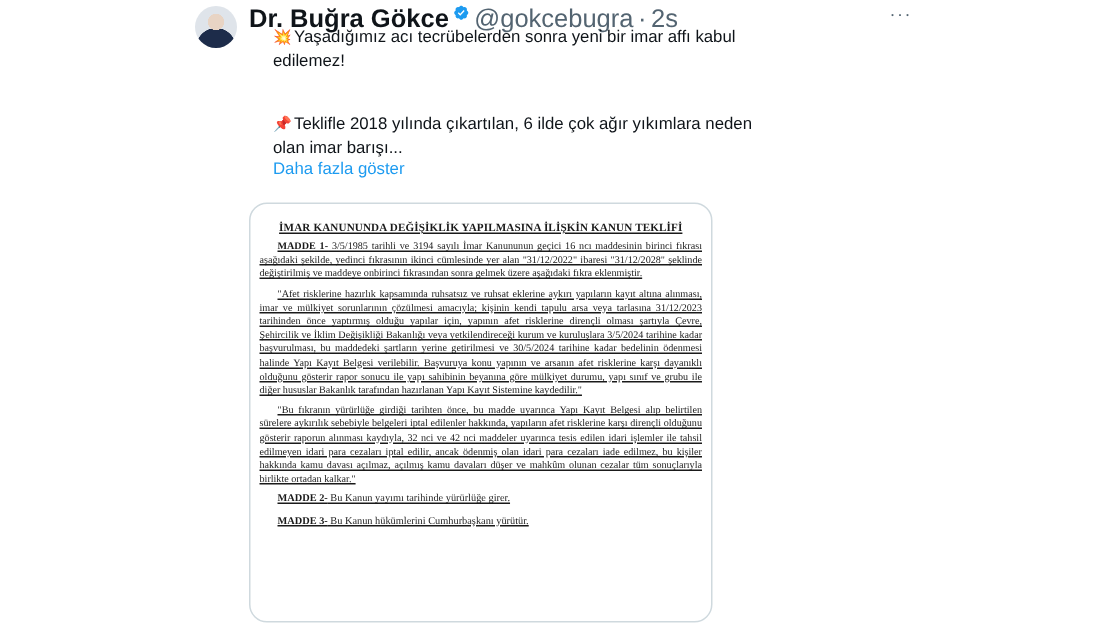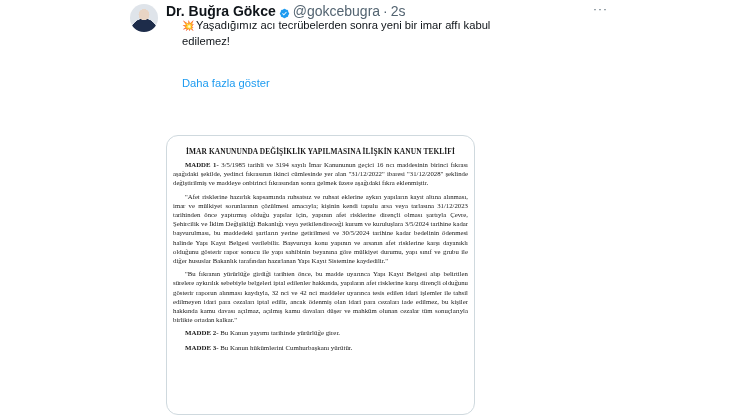--- a/index.html
+++ b/index.html
@@ -7,39 +7,39 @@
     body { font-family: "Liberation Sans", "DejaVu Sans", sans-serif; color: #0f1419; position: relative; }
 
     .tweet { position: absolute; left: 128px; top: 0; width: 480px; height: 420px; }
     .avatar {
       position: absolute; left: 2px; top: 4px; width: 28px; height: 28px; border-radius: 50%;
       background: radial-gradient(circle at 50% 38%, #e8d4c4 0 24%, transparent 25%),
                   radial-gradient(circle at 50% 100%, #1d2c4a 0 42%, transparent 43%),
                   #dfe4ea;
       overflow: hidden;
     }
-    .header { position: absolute; left: 38px; top: 3px; right: 0; height: 16px; display: flex; align-items: flex-end; font-size: 14px; white-space: nowrap; }
+    .header { position: absolute; left: 38px; top: 3px; right: 0; height: 16px; display: flex; align-items: flex-start; font-size: 17px; white-space: nowrap; }
     .name { font-weight: bold; color: #0f1419; }
     .verified { display: inline-block; width: 11px; height: 11px; margin: 0 3px 0 3px; }
-    .handle { color: #536471; margin-top: 48px; }
+    .handle { color: #536471; }
     .dot { color: #536471; margin: 0 3px; }
     .time { color: #536471; }
     .more { position: absolute; right: 0; top: 2px; color: #536471; font-size: 12px; letter-spacing: 1px; }
 
     .body { position: absolute; left: 54px; top: 18px; width: 330px; font-size: 11.2px; line-height: 14.5px; color: #0f1419; }
     .body p { margin: 0; }
     .body .gap { height: 14px; }
     .emoji { display: inline-block; width: 11px; margin-right: 3px; font-size: 10px; }
     .show-more { color: #1d9bf0; }
 
     .card {
       position: absolute; left: 38px; top: 135px; width: 309px; height: 280px;
       border: 1px solid #cfd9de; border-radius: 12px; background: #fff; overflow: hidden;
       padding: 8px 6px 0 6px;
-      font-family: "Liberation Serif", "DejaVu Serif", serif; color: #1a1a1a;
+      font-family: "Liberation Serif", "DejaVu Serif", serif; color: #1a1a1a; text-decoration: underline;
     }
     .doc-title { text-align: center; font-weight: bold; font-size: 7.4px; letter-spacing: 0.1px; margin-bottom: 4px; margin-top: 3px; }
     .doc-p { font-size: 6.75px; line-height: 9.2px; text-align: justify; margin-bottom: 4px; }
     .doc-p.indent { text-indent: 12px; }
     .doc-p b { font-weight: bold; }
     .doc-madde { font-size: 6.9px; line-height: 9.2px; margin-left: 12px; margin-bottom: 5px; }
   </style>
 </head>
 <body>
 
@@ -57,20 +57,23 @@
     <span class="time">2s</span>
   </div>
   <span class="more">···</span>
 
   <div class="body">
     <p>
       <span class="emoji">💥</span><span>Yaşadığımız acı tecrübelerden sonra yeni bir imar affı kabul edilemez!</span>
     </p>
     <div class="gap"></div>
     <div class="gap"></div>
+    <p>
+      <span class="emoji">📌</span><span>Teklifle 2018 yılında çıkartılan, 6 ilde çok ağır yıkımlara neden olan imar barışı...</span>
+    </p>
     <p><span class="show-more">Daha fazla göster</span></p>
   </div>
 
   <div class="card">
     <div class="doc-title">İMAR KANUNUNDA DEĞİŞİKLİK YAPILMASINA İLİŞKİN KANUN TEKLİFİ</div>
     <div class="doc-p indent">
       <b>MADDE 1-</b><span> 3/5/1985 tarihli ve 3194 sayılı İmar Kanununun geçici 16 ncı maddesinin birinci fıkrası aşağıdaki şekilde, yedinci fıkrasının ikinci cümlesinde yer alan "31/12/2022" ibaresi "31/12/2028" şeklinde değiştirilmiş ve maddeye onbirinci fıkrasından sonra gelmek üzere aşağıdaki fıkra eklenmiştir.</span>
     </div>
     <div class="doc-p indent">"Afet risklerine hazırlık kapsamında ruhsatsız ve ruhsat eklerine aykırı yapıların kayıt altına alınması, imar ve mülkiyet sorunlarının çözülmesi amacıyla; kişinin kendi tapulu arsa veya tarlasına 31/12/2023 tarihinden önce yaptırmış olduğu yapılar için, yapının afet risklerine dirençli olması şartıyla Çevre, Şehircilik ve İklim Değişikliği Bakanlığı veya yetkilendireceği kurum ve kuruluşlara 3/5/2024 tarihine kadar başvurulması, bu maddedeki şartların yerine getirilmesi ve 30/5/2024 tarihine kadar bedelinin ödenmesi halinde Yapı Kayıt Belgesi verilebilir. Başvuruya konu yapının ve arsanın afet risklerine karşı dayanıklı olduğunu gösterir rapor sonucu ile yapı sahibinin beyanına göre mülkiyet durumu, yapı sınıf ve grubu ile diğer hususlar Bakanlık tarafından hazırlanan Yapı Kayıt Sistemine kaydedilir."</div>
     <div class="doc-p indent">"Bu fıkranın yürürlüğe girdiği tarihten önce, bu madde uyarınca Yapı Kayıt Belgesi alıp belirtilen sürelere aykırılık sebebiyle belgeleri iptal edilenler hakkında, yapıların afet risklerine karşı dirençli olduğunu gösterir raporun alınması kaydıyla, 32 nci ve 42 nci maddeler uyarınca tesis edilen idari işlemler ile tahsil edilmeyen idari para cezaları iptal edilir, ancak ödenmiş olan idari para cezaları iade edilmez, bu kişiler hakkında kamu davası açılmaz, açılmış kamu davaları düşer ve mahkûm olunan cezalar tüm sonuçlarıyla birlikte ortadan kalkar."</div>

